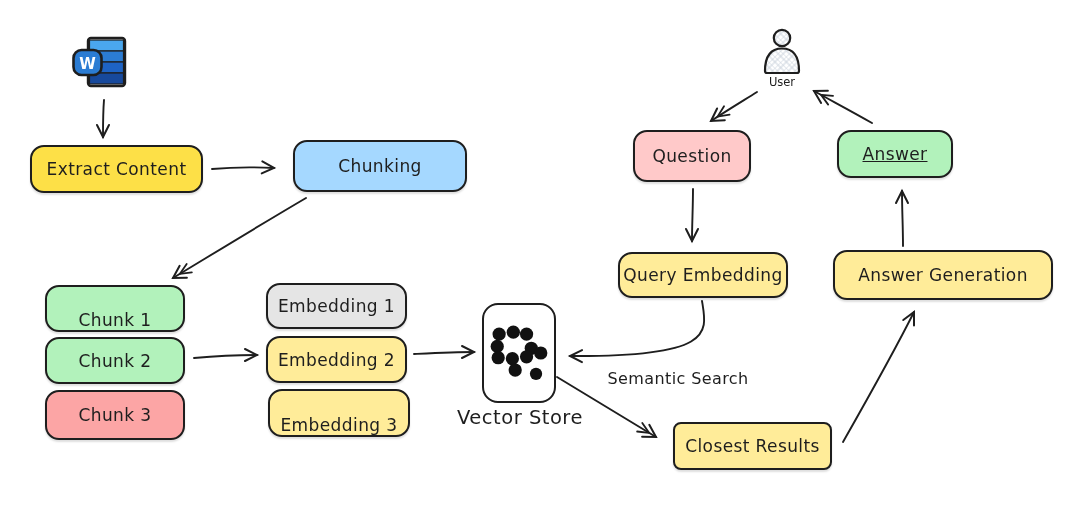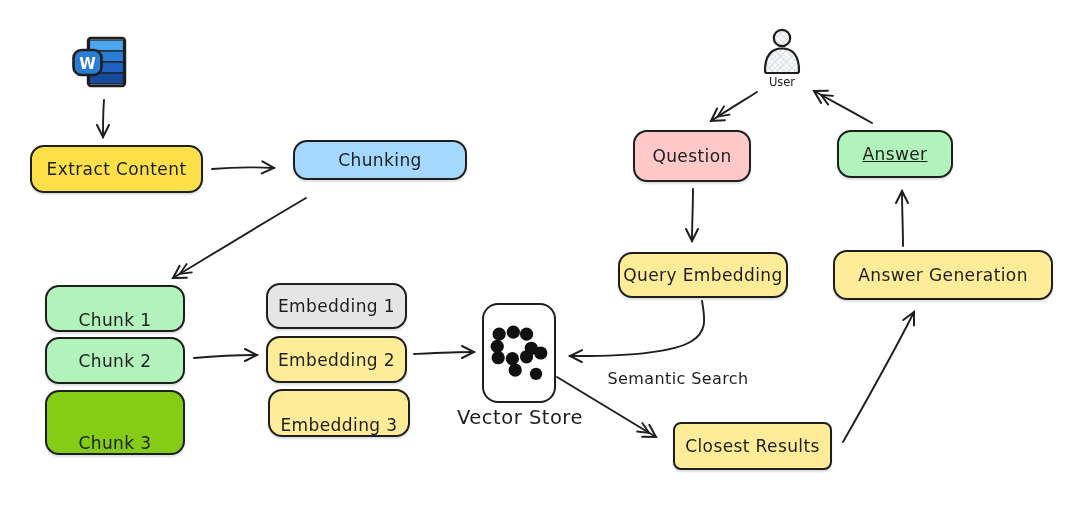--- a/index.html
+++ b/index.html
@@ -73,31 +73,31 @@
       <circle cx="24" cy="10" r="8.2" fill="url(#hatch)" stroke="#1e1e1e" stroke-width="2.2"></circle>
       <path d="M7,43 C7,27 14,20.5 24,20.5 C34,20.5 41,27 41,43 C41,44.2 40.2,45 39,45 L9,45 C7.8,45 7,44.2 7,43 Z" fill="url(#hatch)" stroke="#1e1e1e" stroke-width="2.2"></path>
     </svg>
   </div>
   <div class="lbl" style="left:758px; top:75px; width:48px; font-size:11.5px;">User</div>
 
   <div class="node" style="left: 30px; top: 145px; width: 173px; height: 48px; background-color: #fde047;">
     <span>Extract Content</span>
   </div>
 
-  <div class="node" style="left: 293px; top: 140px; width: 174px; height: 40px; background-color: rgb(165, 216, 255);">
+  <div class="node" style="left: 293px; top: 140px; width: 174px; height: 52px; background-color: rgb(165, 216, 255);">
     <span>Chunking</span>
   </div>
 
   <div class="node" style="left: 45px; top: 285px; width: 140px; height: 47px; background-color: rgb(178, 242, 187); align-items: flex-end;">
     <span>Chunk 1</span>
   </div>
   <div class="node" style="left: 45px; top: 337px; width: 140px; height: 47px; background-color: rgb(178, 242, 187);">
     <span>Chunk 2</span>
   </div>
-  <div class="node" style="left: 45px; top: 390px; width: 140px; height: 65px; background-color: #84cc16; align-items: flex-end;">
+  <div class="node" style="left: 45px; top: 390px; width: 140px; height: 50px; background-color: #fca5a5;">
     <span>Chunk 3</span>
   </div>
 
   <div class="node" style="left: 266px; top: 283px; width: 141px; height: 46px; background-color: #e5e5e5;">
     <span>Embedding 1</span>
   </div>
   <div class="node" style="left: 266px; top: 336px; width: 141px; height: 47px; background-color: rgb(255, 236, 153);">
     <span>Embedding 2</span>
   </div>
   <div class="node" style="left: 268px; top: 389px; width: 142px; height: 48px; background-color: rgb(255, 236, 153); align-items: flex-end;">

